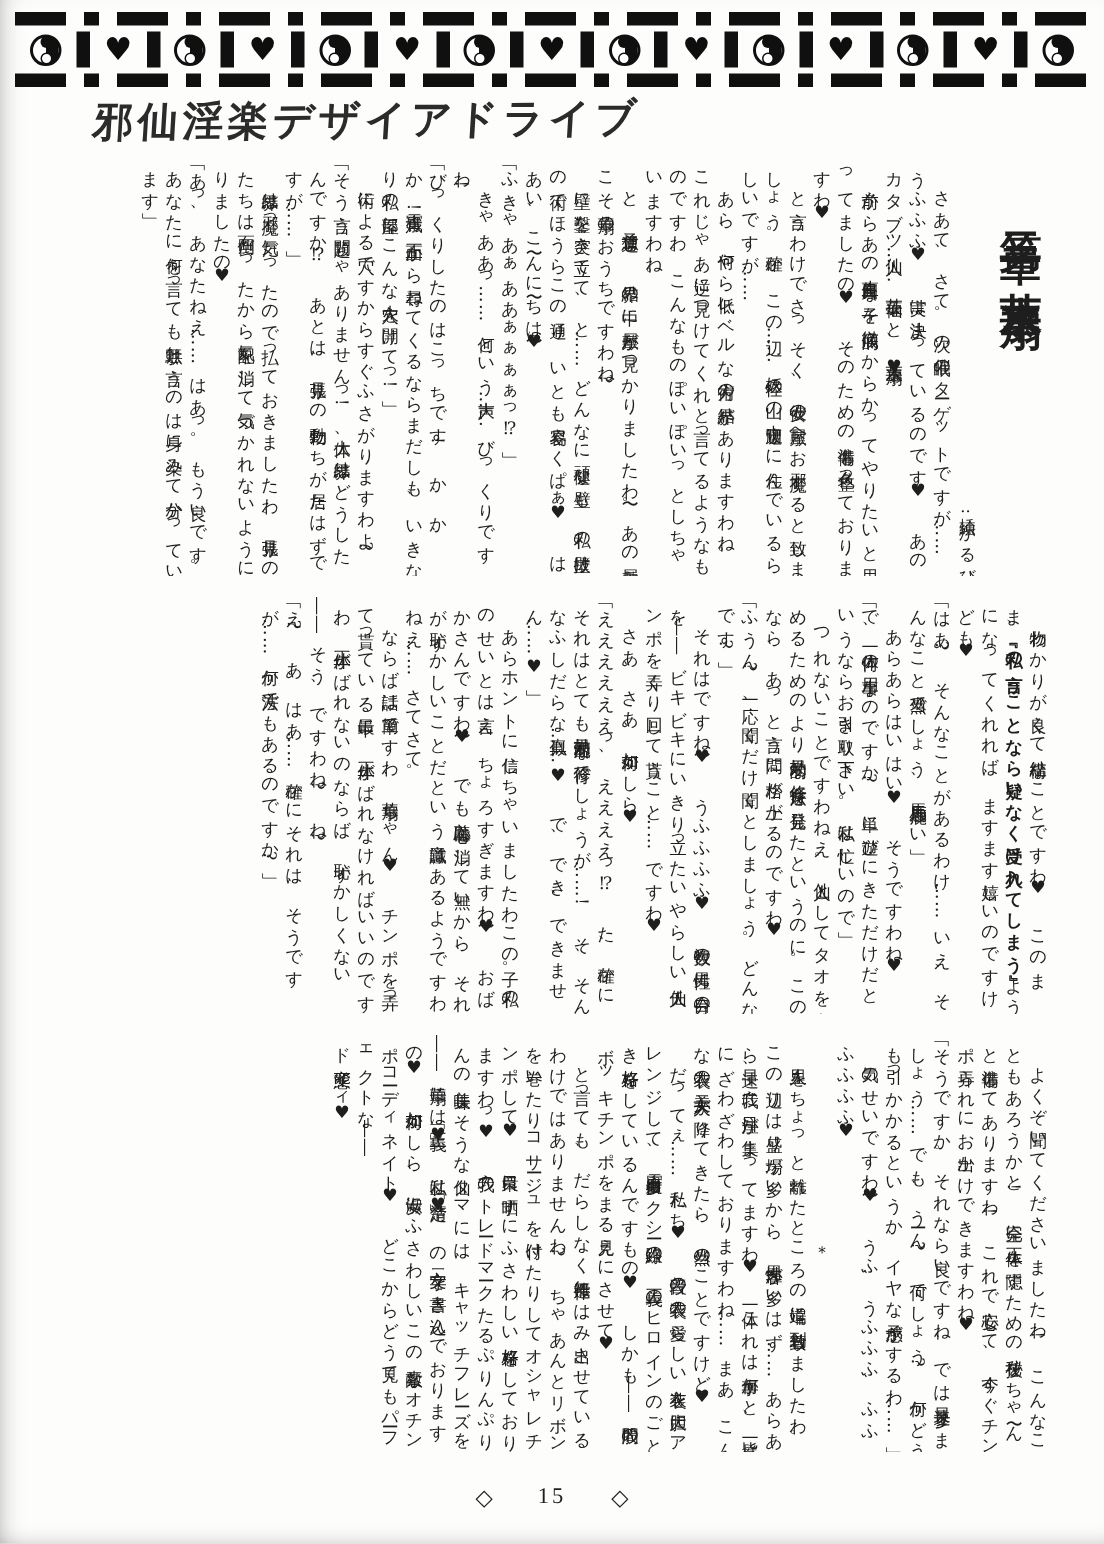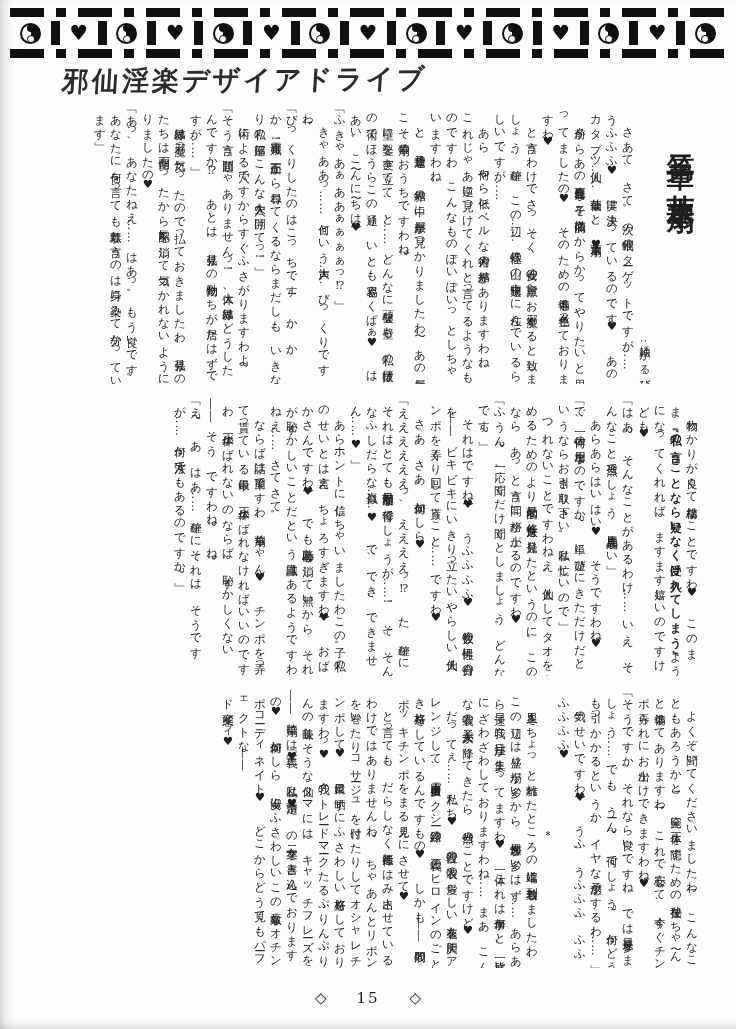--- a/index.html
+++ b/index.html
@@ -66,21 +66,21 @@
   .illust-credit{
     margin:0;font-size:11px;letter-spacing:1px;
     text-align:end;padding-bottom:4px;margin-block-end:10px;
   }
   
   .footer{
     position:absolute;bottom:22px;left:0;width:100%;
     display:flex;justify-content:center;align-items:center;gap:30px;
     font-size:15px;color:#1e1e1e;
   }
-  .footer .pageno{letter-spacing:2px;}
+  .footer .pageno{letter-spacing:2px;font-family:Liberation Serif, serif;}
 </style>
 </head>
 <body>
 
 <div class="page">
 
   <div class="deco-strip">
       <span class="deco-yin"></span>
       <span class="deco-bar"></span>
       <span class="deco-heart">♥</span>

